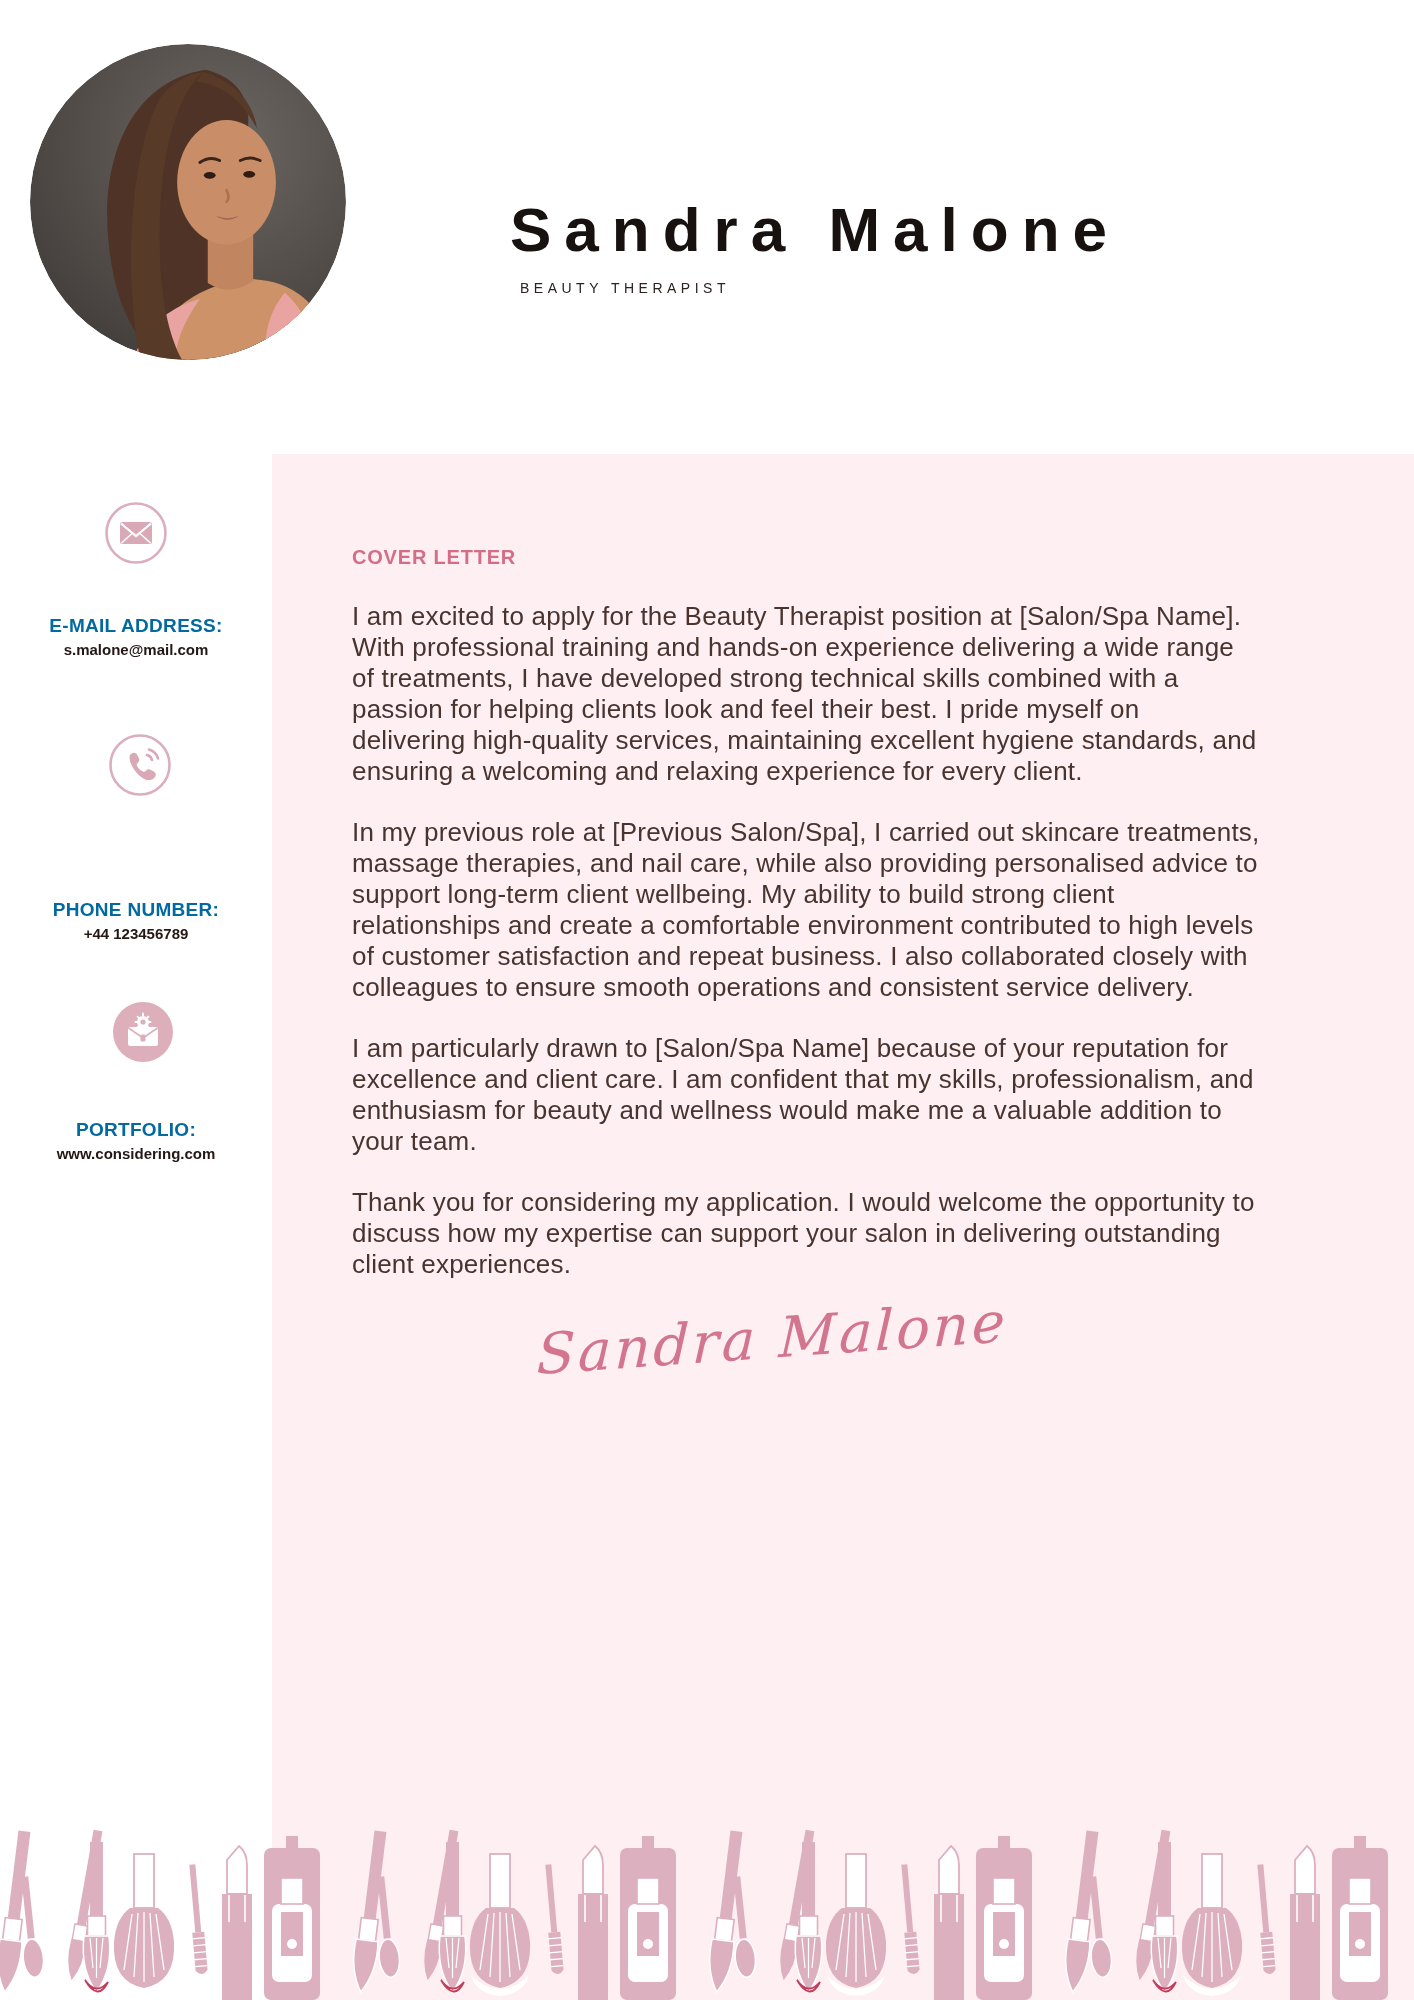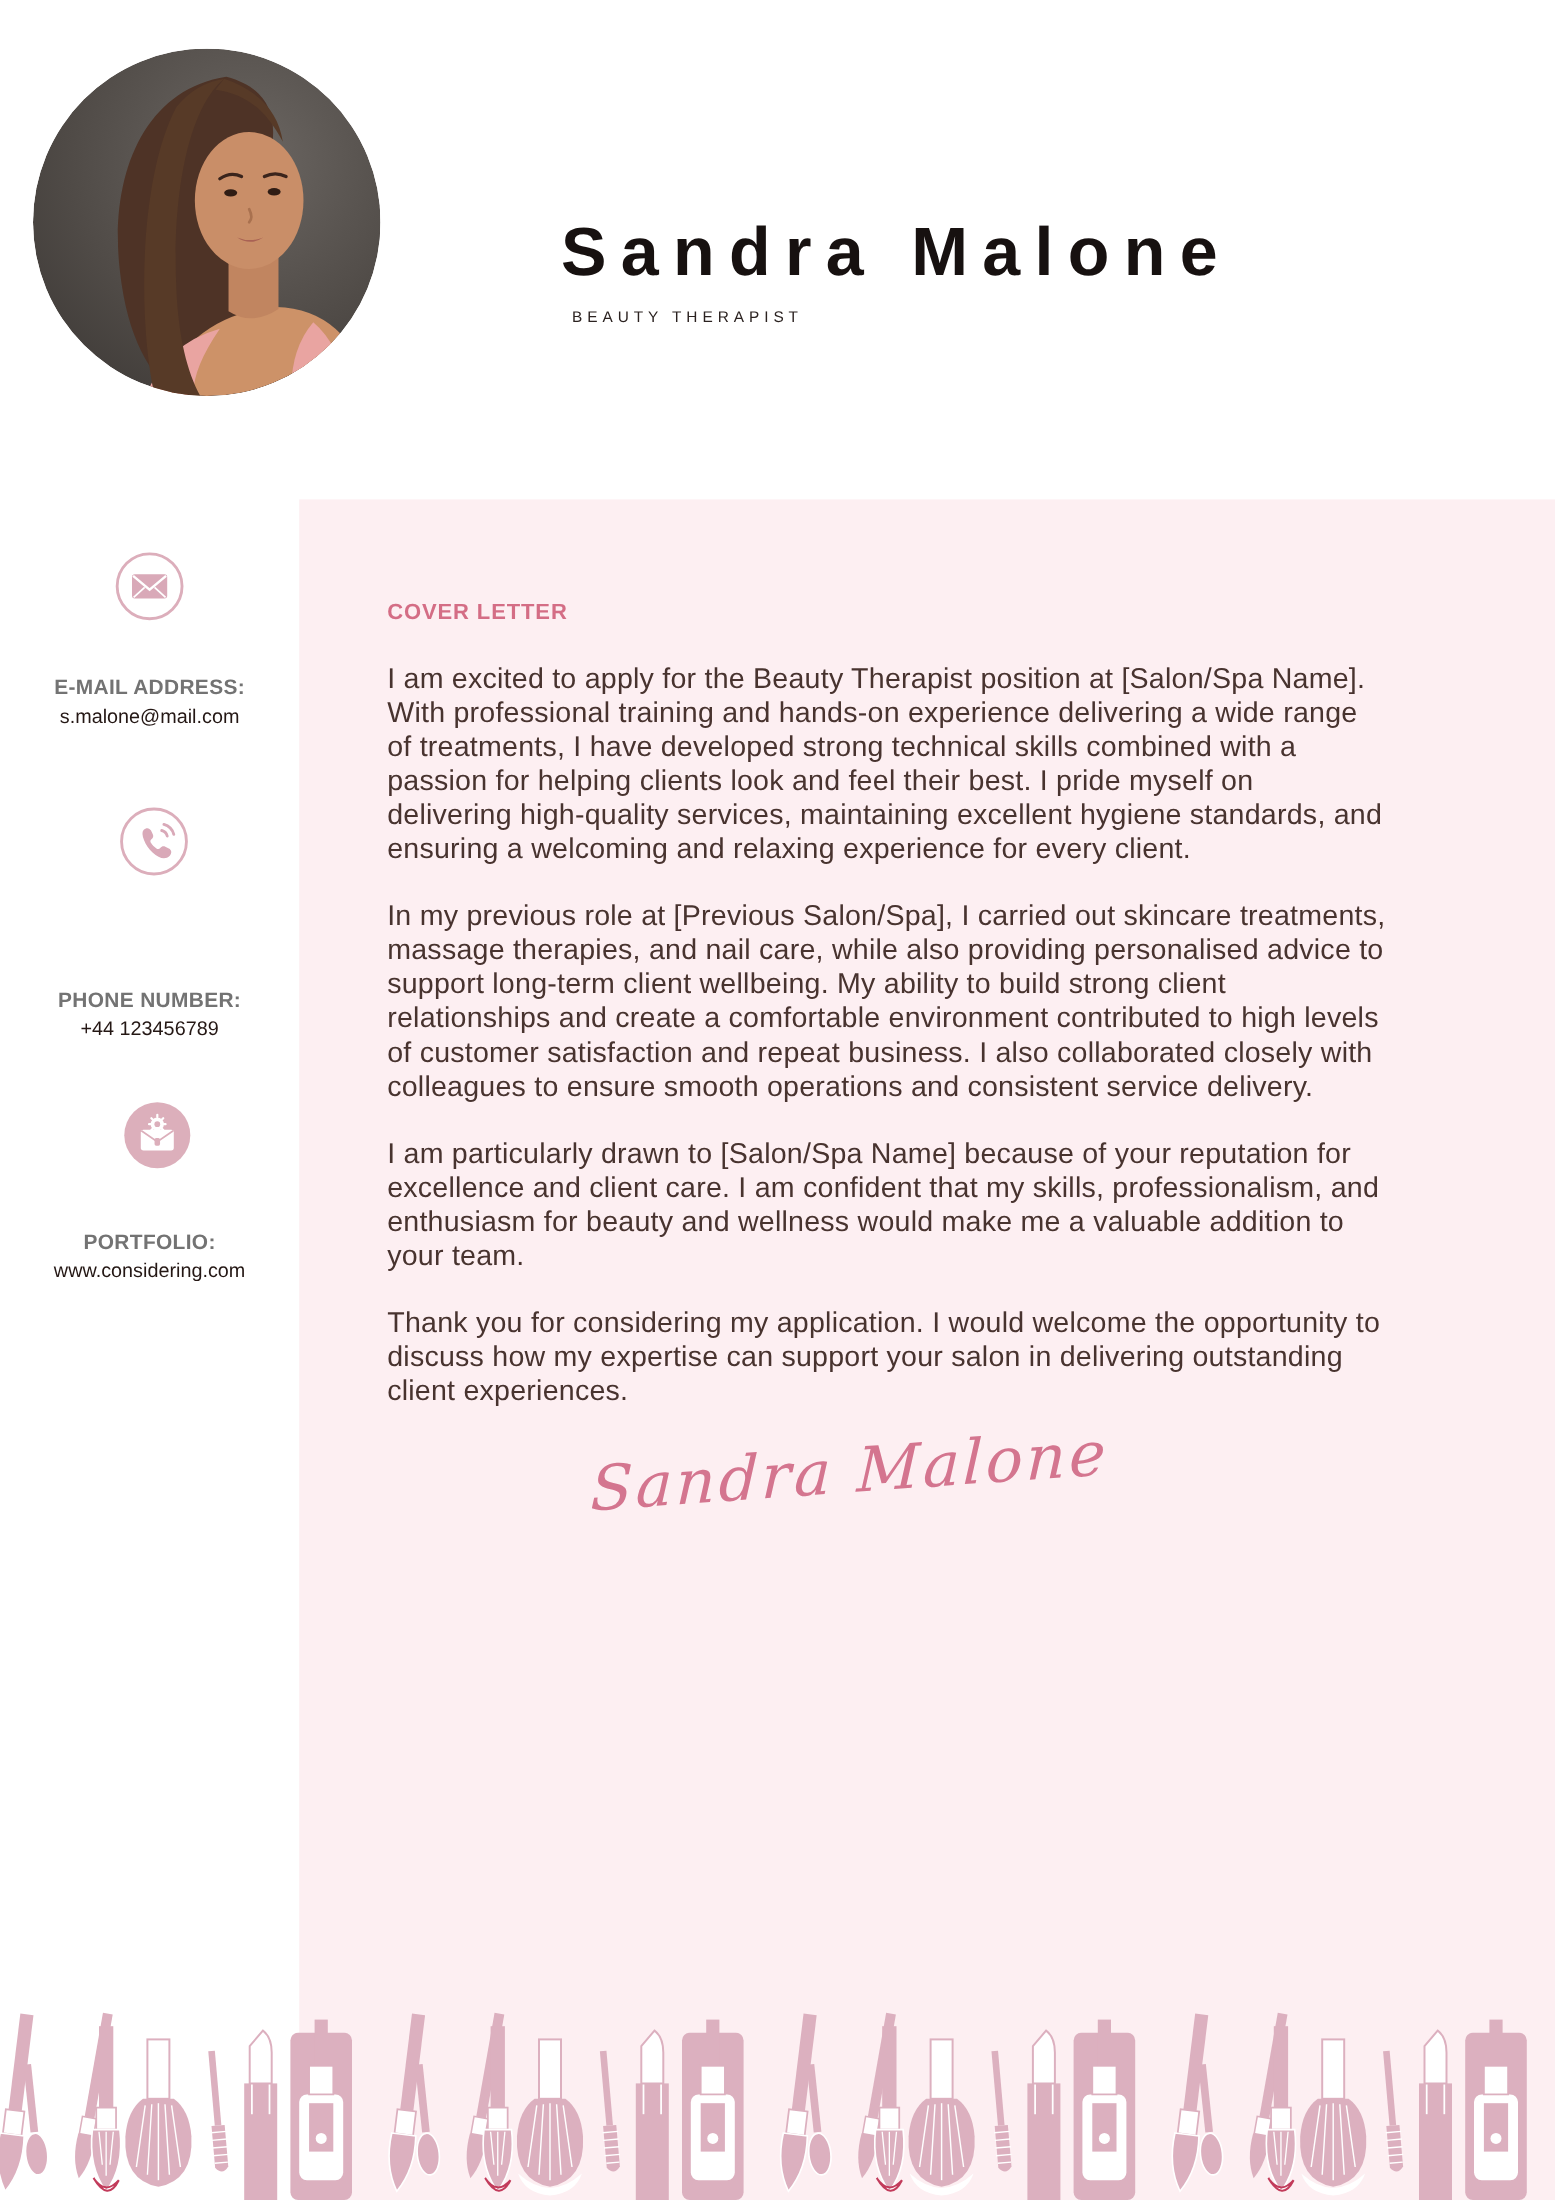--- a/index.html
+++ b/index.html
@@ -69,24 +69,24 @@
   .icon-email     { left:104px; top:501px; }
   .icon-phone     { left:108px; top:733px; }
   .icon-portfolio { left:111px; top:1000px; }
   .contact-text {
     position:absolute; left:0; width:272px; text-align:center;
   }
   .text-email     { top:615px; }
   .text-phone     { top:899px; }
   .text-portfolio { top:1119px; }
   .contact-label {
-    font-size:19px; font-weight:700; color:#737373; letter-spacing:0.3px;
+    font-size:19px; font-weight:700; color:#0369a1; letter-spacing:0.3px;
   }
   .contact-value {
-    margin-top:4px; font-size:18px; font-weight:400; color:#241714;
+    margin-top:4px; font-size:15px; font-weight:700; color:#241714;
   }
 
   
   .brush-band {
     position:absolute; left:0; bottom:0; width:1414px; height:172px;
   }
 </style>
 </head>
 <body>
 

